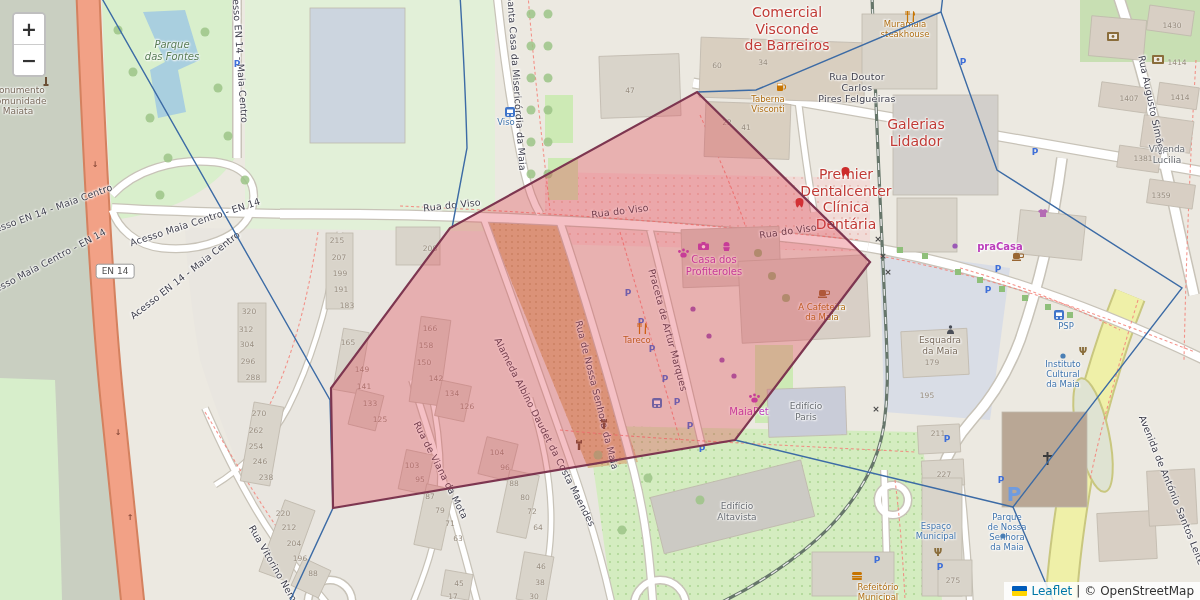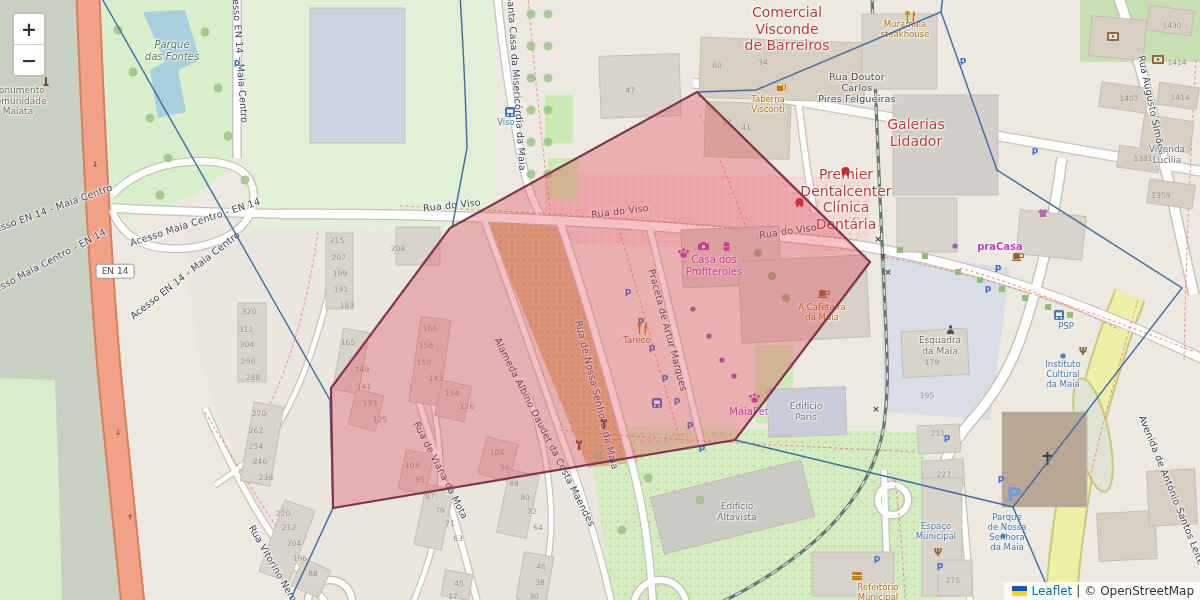--- a/index.html
+++ b/index.html
@@ -309,21 +309,21 @@
 de Nossa
 Senhora
 da Maia</div>
       <div class="lbl blue" style="--r: 0deg; left: 1066px; top: 326px;">PSP</div>
       <div class="lbl blue" style="--r: 0deg; left: 506px; top: 122px;">Viso</div>
       <div class="num" style="left: 337px; top: 240px;">215</div>
       <div class="num" style="left: 339px; top: 257px;">207</div>
       <div class="num" style="left: 340px; top: 273px;">199</div>
       <div class="num" style="left: 341px; top: 289px;">191</div>
       <div class="num" style="left: 347px; top: 305px;">183</div>
-      <div class="num" style="left: 398px; top: 248px;">208</div>
+      <div class="num" style="left: 430px; top: 248px;">208</div>
       <div class="num" style="left: 249px; top: 311px;">320</div>
       <div class="num" style="left: 246px; top: 329px; text-align: right;">312</div>
       <div class="num" style="left: 247px; top: 344px;">304</div>
       <div class="num" style="left: 248px; top: 361px;">296</div>
       <div class="num" style="left: 253px; top: 377px;">288</div>
       <div class="num" style="left: 259px; top: 413px;">270</div>
       <div class="num" style="left: 256px; top: 430px;">262</div>
       <div class="num" style="left: 256px; top: 446px;">254</div>
       <div class="num" style="left: 260px; top: 461px;">246</div>
       <div class="num" style="left: 266px; top: 477px;">238</div>

